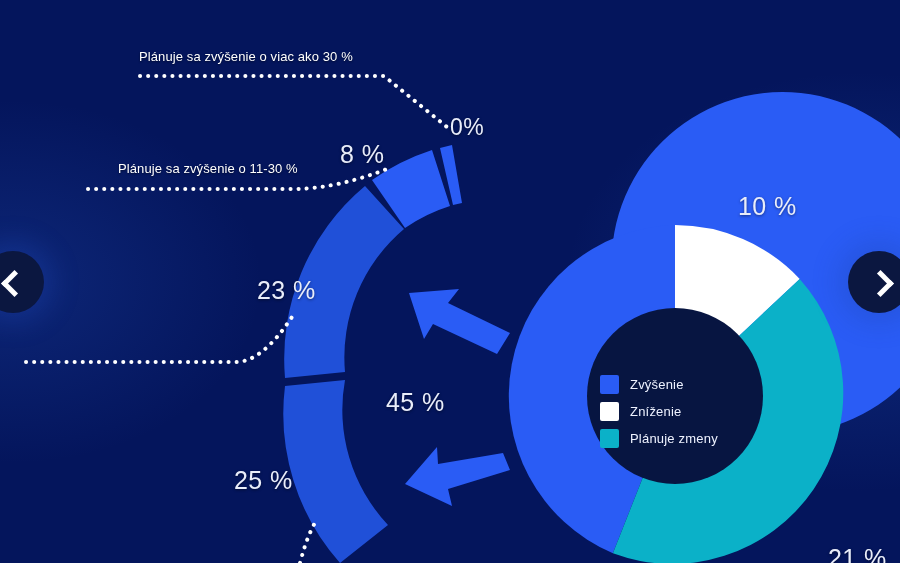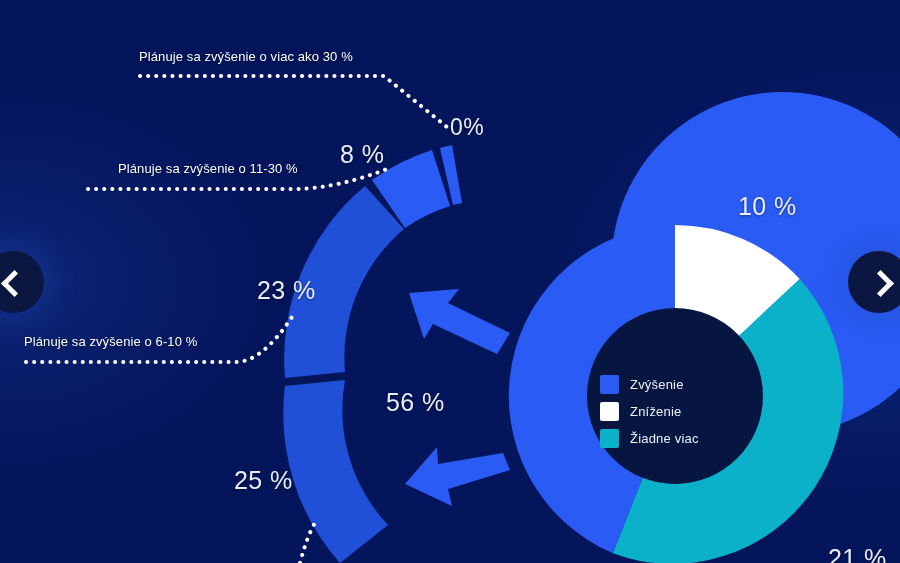--- a/index.html
+++ b/index.html
@@ -121,40 +121,39 @@
       <path d="M 88 189 L 296 189 Q 340 188 392 167"></path>
       <path d="M 26 362 L 236 362 Q 262 362 292 317"></path>
       <path d="M 300 563 Q 307 536 316 521"></path>
     </g>
   </svg>
 
   <div class="pct small" style="left:450px; top:114px;">0%</div>
   <div class="pct" style="left:340px; top:140px;">8 %</div>
   <div class="pct" style="left:234px; top:276px;margin-left:23px;">23 %</div>
   <div class="pct" style="left:234px; top:466px;">25 %</div>
-  <div class="pct" style="left:386px; top:388px;">56 %</div>
+  <div class="pct" style="left:386px; top:388px;">45 %</div>
   <div class="pct" style="left:738px; top:192px;">10 %</div>
   <div class="pct" style="left:828px; top:544px;">21 %</div>
 
   <div class="leader-label" style="left:139px; top:49px;">Plánuje sa zvýšenie o viac ako 30 %</div>
   <div class="leader-label" style="left:86px; top:161px;margin-left:32px;">Plánuje sa zvýšenie o 11-30 %</div>
-  <div class="leader-label" style="left:24px; top:334px;">Plánuje sa zvýšenie o 6-10 %</div>
 
   <div id="legend">
     <div class="legend-row">
       <span class="swatch" style="background:#2a5cf5"></span>
       <span class="legend-label">Zvýšenie</span>
     </div>
     <div class="legend-row">
       <span class="swatch" style="background:#ffffff"></span>
       <span class="legend-label">Zníženie</span>
     </div>
     <div class="legend-row">
       <span class="swatch" style="background:#0bb1c8"></span>
-      <span class="legend-label">Žiadne viac</span>
+      <span class="legend-label">Plánuje zmeny</span>
     </div>
   </div>
 
   <div class="nav-btn" id="nav-prev">
     <span class="chev"></span>
   </div>
   <div class="nav-btn" id="nav-next">
     <span class="chev"></span>
   </div>
 

